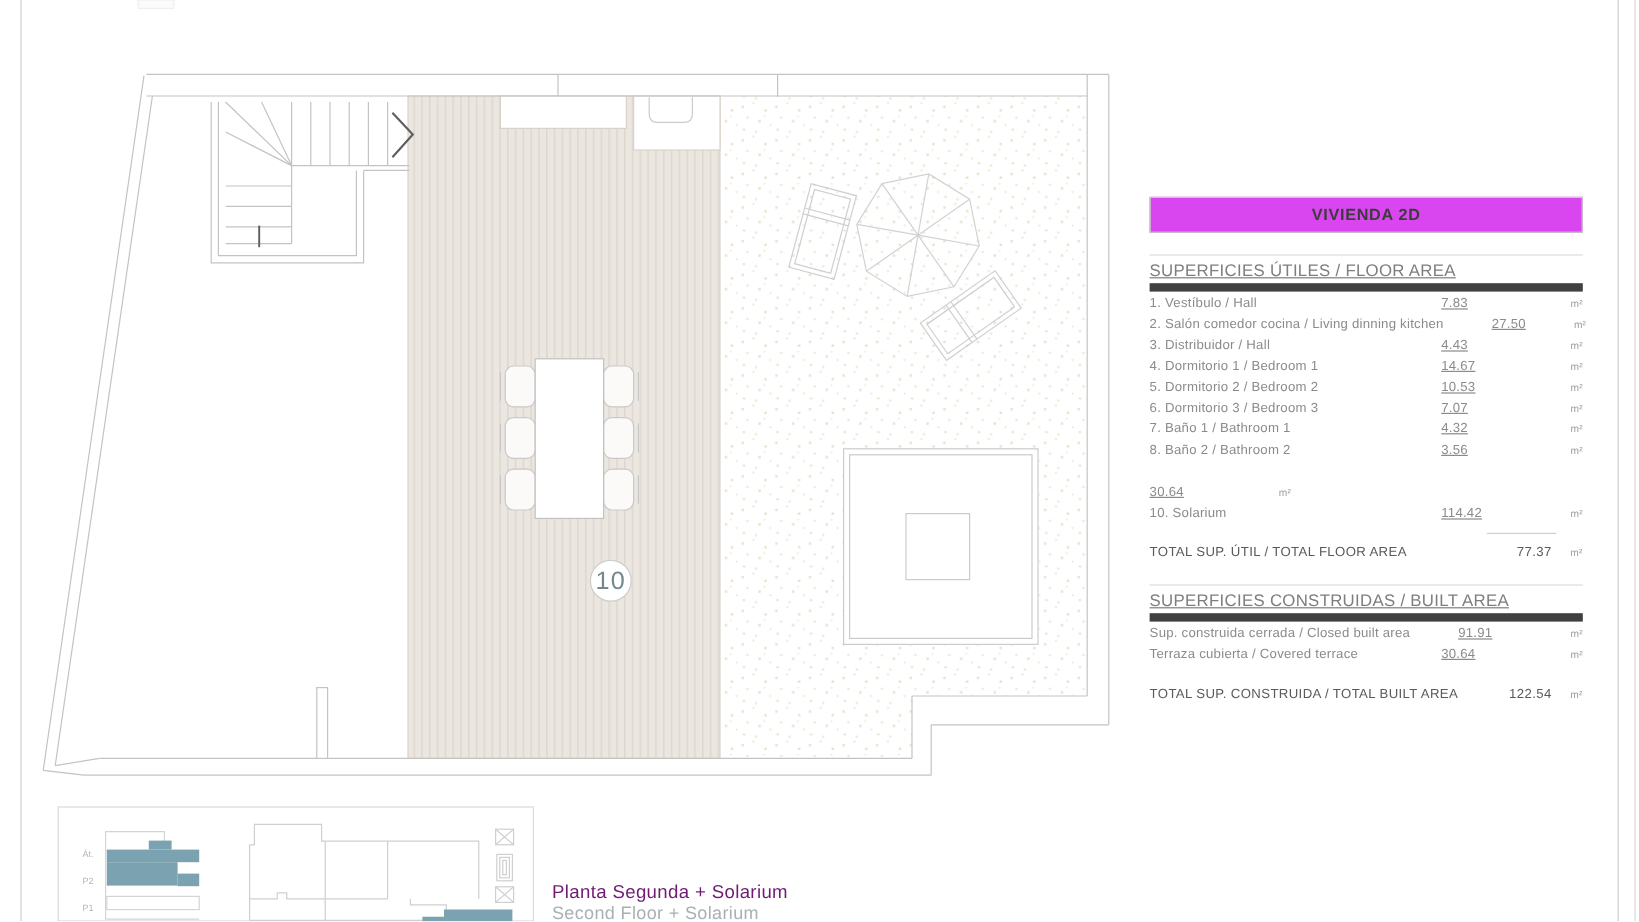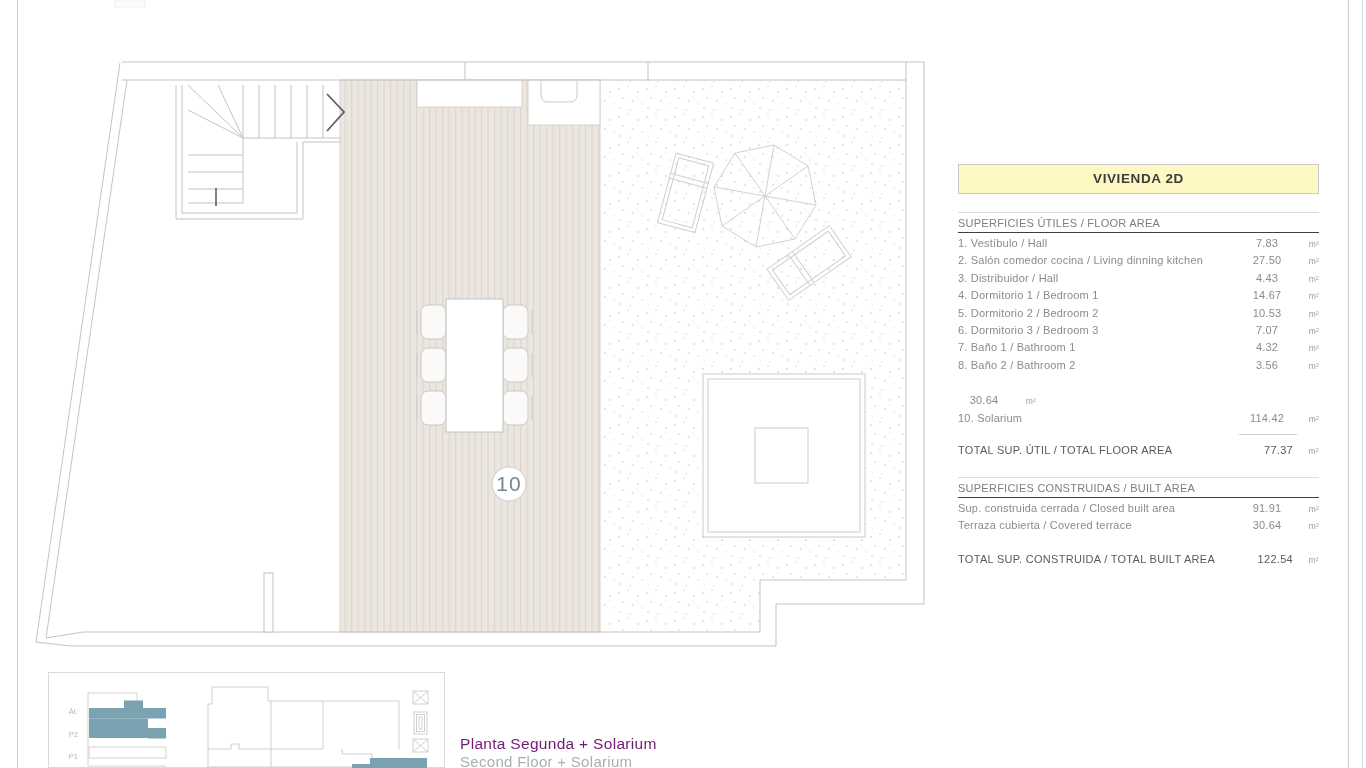--- a/index.html
+++ b/index.html
@@ -8,33 +8,33 @@
     font-family:"Liberation Sans", sans-serif;
   }
   .plan-layer{position:absolute;left:0;top:0;}
 
   
   .panel{
     position:absolute;left:958px;top:164px;width:361px;
     font-size:11px;color:#8b8b8b;letter-spacing:.2px;
   }
   .title-box{
-    border:1px solid #c9c9c9;background:#fef9c3;text-align:center;
+    border:1px solid #c9c9c9;background:#d946ef;text-align:center;
     padding:6px 0 7px;font-size:13.5px;font-weight:bold;color:#3c3c3c;
     letter-spacing:.6px;margin-bottom:18px;
   }
   .section{border-top:1px solid #dcdcdc;}
   .section-header{
-    padding:4px 0 3px;border-bottom:1px solid #404040;
-    font-size:11px;color:#7e7e7e;letter-spacing:.25px;
+    padding:4px 0 3px;border-bottom:7px solid #404040;
+    font-size:14px;color:#7e7e7e;letter-spacing:.25px;text-decoration:underline;
   }
   .rows{padding-top:2px;}
-  .row{display:flex;align-items:baseline;height:17.4px;line-height:17.4px;}
+  .row{display:flex;align-items:baseline;height:17.4px;line-height:17.4px;gap:40px;}
   .row .label{flex:1;white-space:nowrap;}
-  .row .val{width:52px;text-align:center;}
+  .row .val{width:52px;text-align:left;text-decoration:underline;}
   .row .unit{width:26px;text-align:right;font-size:8.5px;color:#9c9c9c;}
   .gap-rows{margin-top:16px;}
   .val-rule{height:1px;background:#cfcfcf;width:58px;margin:7px 22px 0 auto;}
   .total-row{
     display:flex;align-items:baseline;height:31px;line-height:31px;
     color:#5a5a5a;letter-spacing:.3px;justify-content:space-between;
   }
   .total-row .label{flex:1;white-space:nowrap;}
   .total-row .val{width:52px;text-align:right;}
   .total-row .unit{width:26px;text-align:right;font-size:8.5px;color:#9c9c9c;}

